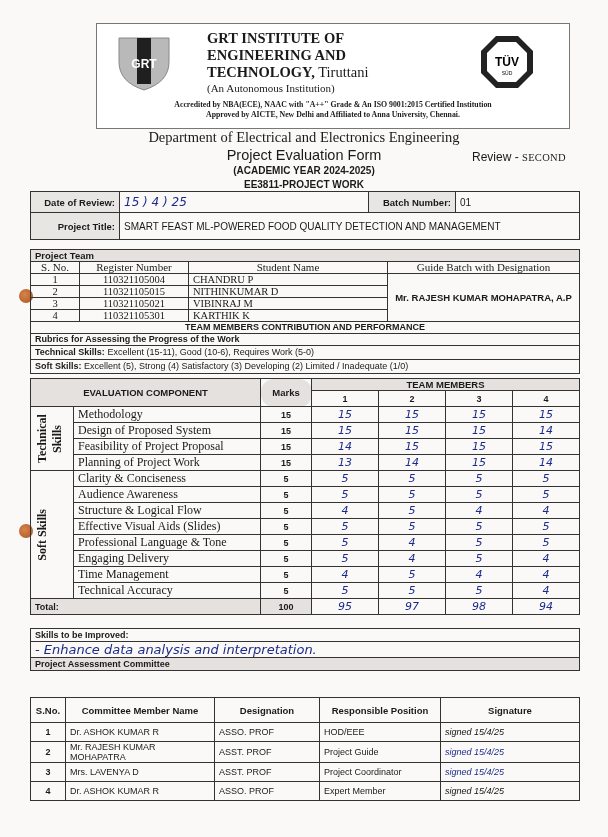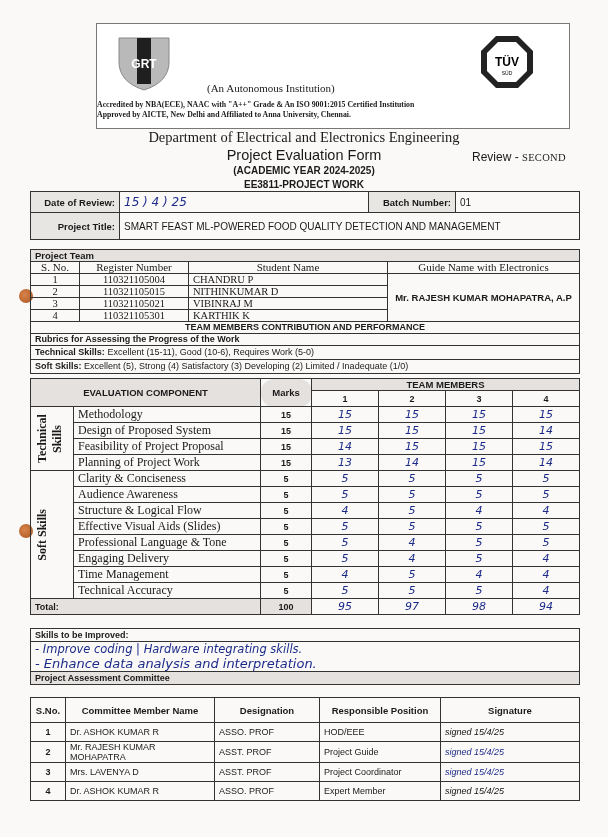--- a/index.html
+++ b/index.html
@@ -13,21 +13,21 @@
   .page { position: absolute; left: 0; top: 0; width: 608px; height: 837px; background: #faf9f7; }
   .hole { position: absolute; width: 14px; height: 14px; border-radius: 50%; background: radial-gradient(circle at 40% 40%, #d7844a, #a9531f); }
 
   
   .header-box { position: absolute; left: 96px; top: 23px; width: 472px; height: 104px; border: 1px solid #777; background: #fff; }
   .logo-grt { position: absolute; left: 16px; top: 8px; width: 62px; height: 62px; }
   .logo-tuv { position: absolute; left: 382px; top: 10px; width: 56px; height: 56px; }
   .inst-name { position: absolute; left: 110px; top: 6px; font-size: 14.5px; font-weight: bold; line-height: 17px; }
   .inst-name .town { font-weight: normal; }
   .inst-sub { position: absolute; left: 110px; top: 58px; font-size: 11px; }
-  .accred { position: absolute; left: 0; width: 100%; font-size: 7.8px; font-weight: bold; line-height: 10px; }
+  .accred { position: absolute; left: 0; width: 100%; text-align: center; font-size: 7.8px; font-weight: bold; line-height: 10px; }
 
   .dept { position: absolute; left: 0; width: 608px; text-align: center; }
   .dept1 { top: 129px; font-size: 14.5px; }
   .dept2 { top: 147px; font-size: 14.5px; font-family: "Liberation Sans", sans-serif; }
   .dept3 { top: 165px; font-size: 10px; font-weight: bold; font-family: "Liberation Sans", sans-serif; }
   .dept4 { top: 179px; font-size: 10px; font-weight: bold; font-family: "Liberation Sans", sans-serif; }
   .review { position: absolute; left: 472px; top: 150px; font-size: 12px; font-family: "Liberation Sans", sans-serif; }
   .review .rv-val { font-size: 10.5px; font-family: "Liberation Serif", serif; letter-spacing: .3px; }
 
   table { border-collapse: collapse; position: absolute; }
@@ -67,20 +67,25 @@
 <div class="page">
   <div class="hole" style="left:19px; top:289px;"></div>
   <div class="hole" style="left:19px; top:524px;"></div>
 
   <div class="header-box">
     <svg class="logo-grt" viewBox="0 0 62 62">
       <path d="M6 6 L56 6 L56 30 Q56 50 31 58 Q6 50 6 30 Z" fill="#b9b9b9" stroke="#888" stroke-width="1"></path>
       <rect x="24" y="6" width="14" height="46" fill="#1f1f1f"></rect>
       <text x="31" y="36" font-size="12" font-weight="bold" text-anchor="middle" fill="#fff" font-family="Liberation Sans, sans-serif">GRT</text>
     </svg>
+    <div class="inst-name">
+      <div>GRT INSTITUTE OF</div>
+      <div>ENGINEERING AND</div>
+      <div><span>TECHNOLOGY,</span><span class="town"> Tiruttani</span></div>
+    </div>
     <div class="inst-sub">(An Autonomous Institution)</div>
     <svg class="logo-tuv" viewBox="0 0 56 56">
       <polygon points="17,2 39,2 54,17 54,39 39,54 17,54 2,39 2,17" fill="#222"></polygon>
       <polygon points="19,8 37,8 48,19 48,37 37,48 19,48 8,37 8,19" fill="#fff"></polygon>
       <text x="28" y="32" font-size="12" font-weight="bold" text-anchor="middle" font-family="Liberation Sans, sans-serif">TÜV</text>
       <text x="28" y="41" font-size="5" text-anchor="middle" font-family="Liberation Sans, sans-serif">SÜD</text>
     </svg>
     <div class="accred" style="top:76px;">Accredited by NBA(ECE), NAAC with "A++" Grade &amp; An ISO 9001:2015 Certified Institution</div>
     <div class="accred" style="top:86px;">Approved by AICTE, New Delhi and Affiliated to Anna University, Chennai.</div>
   </div>
@@ -110,21 +115,21 @@
 
   <table class="team-table">
     <tbody>
         <tr>
           <td colspan="4" class="shade bold" style="font-family:'Liberation Sans',sans-serif;font-size:9.5px;">Project Team</td>
         </tr>
     <tr class="hd">
       <td style="width:40px;">S. No.</td>
       <td style="width:100px;">Register Number</td>
       <td style="width:190px;">Student Name</td>
-      <td>Guide Name with Electronics</td>
+      <td>Guide Batch with Designation</td>
     </tr>
     <tr>
       <td class="center">1</td>
       <td class="center">110321105004</td>
       <td>CHANDRU P</td>
       <td rowspan="4" class="center bold" style="font-family:'Liberation Sans',sans-serif;font-size:9.5px;">Mr. RAJESH KUMAR MOHAPATRA, A.P</td>
     </tr>
     <tr>
       <td class="center">2</td>
       <td class="center">110321105015</td>
@@ -290,23 +295,20 @@
     </tr>
   </tbody>
     </table>
 
   <table class="skills-table">
     <tbody>
         <tr>
           <td class="bold" style="font-size:9px;border-radius:6px;">Skills to be Improved:</td>
         </tr>
     <tr>
-          <td class="hand" style="border-bottom:none;font-size:11.5px;">- Improve coding | Hardware integrating skills.</td>
-        </tr>
-    <tr>
           <td class="hand" style="border-top:none;font-size:13px;">-  Enhance data analysis and interpretation.</td>
         </tr>
     <tr>
           <td class="shade bold" style="font-size:9px;">Project Assessment Committee</td>
         </tr>
   </tbody>
     </table>
 
   <table class="comm-table">
     <tbody>

